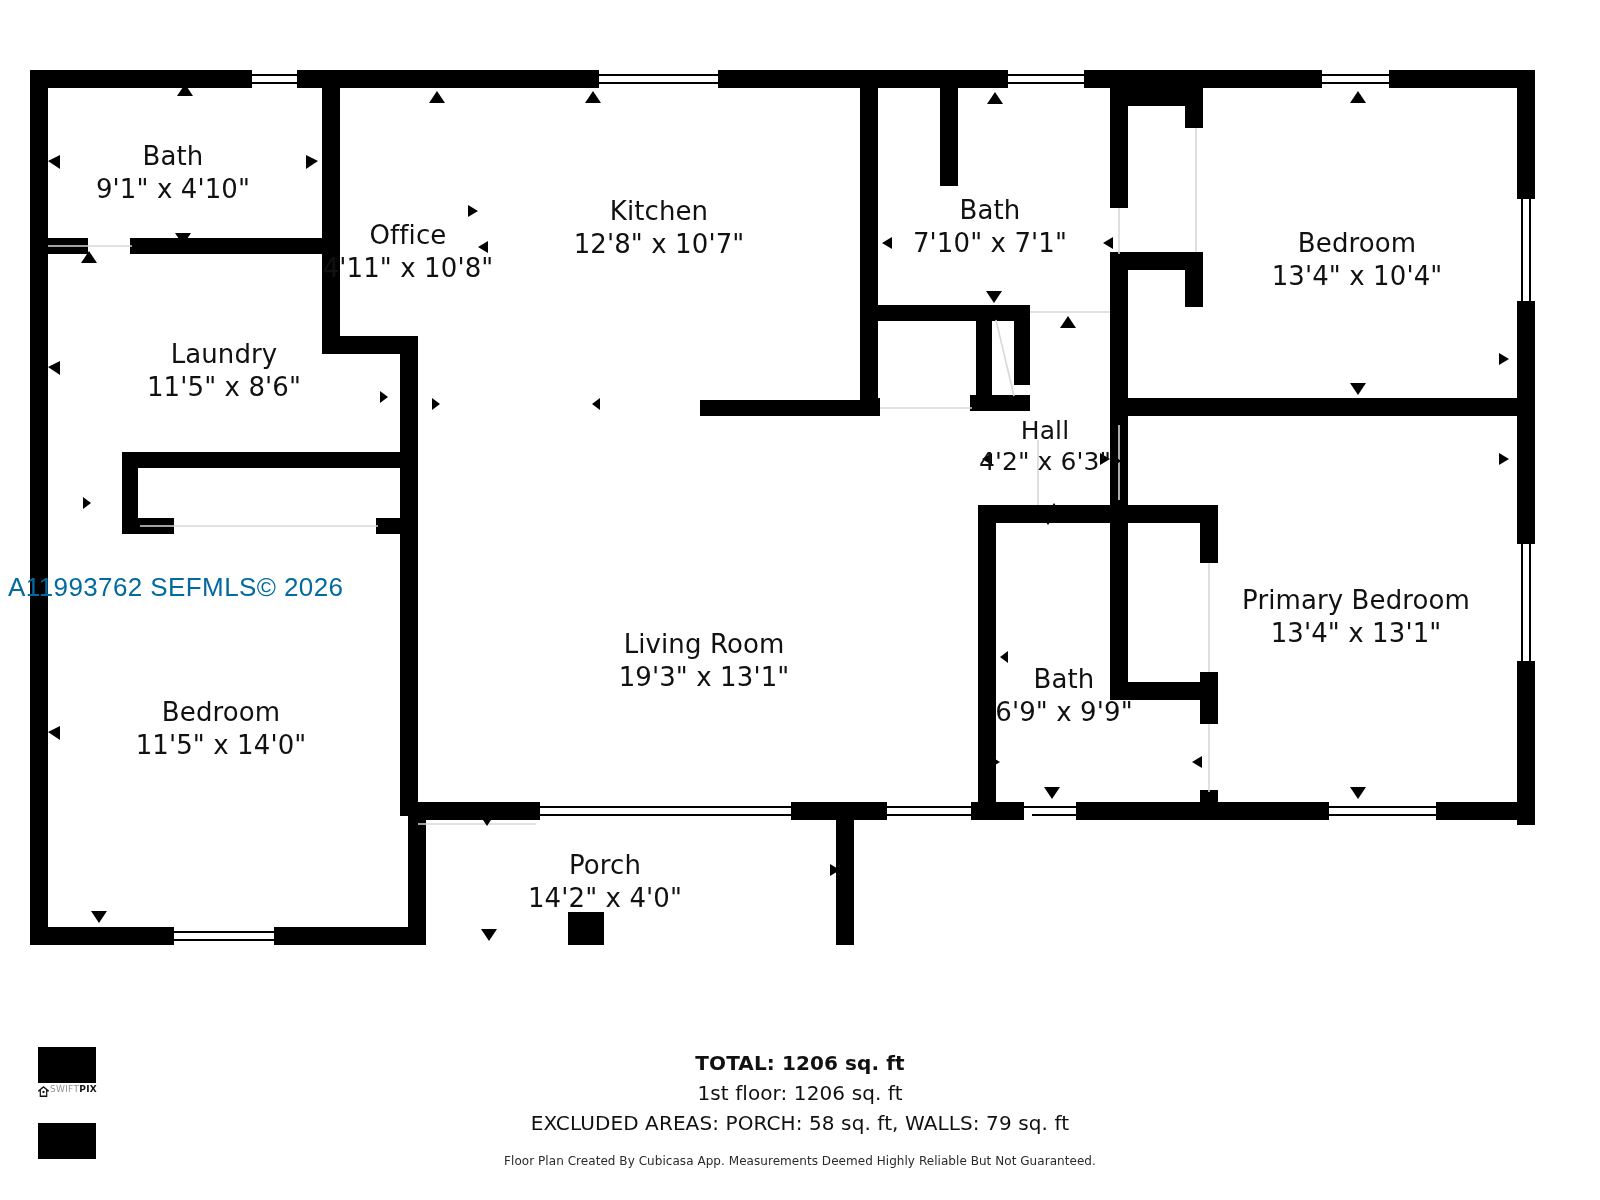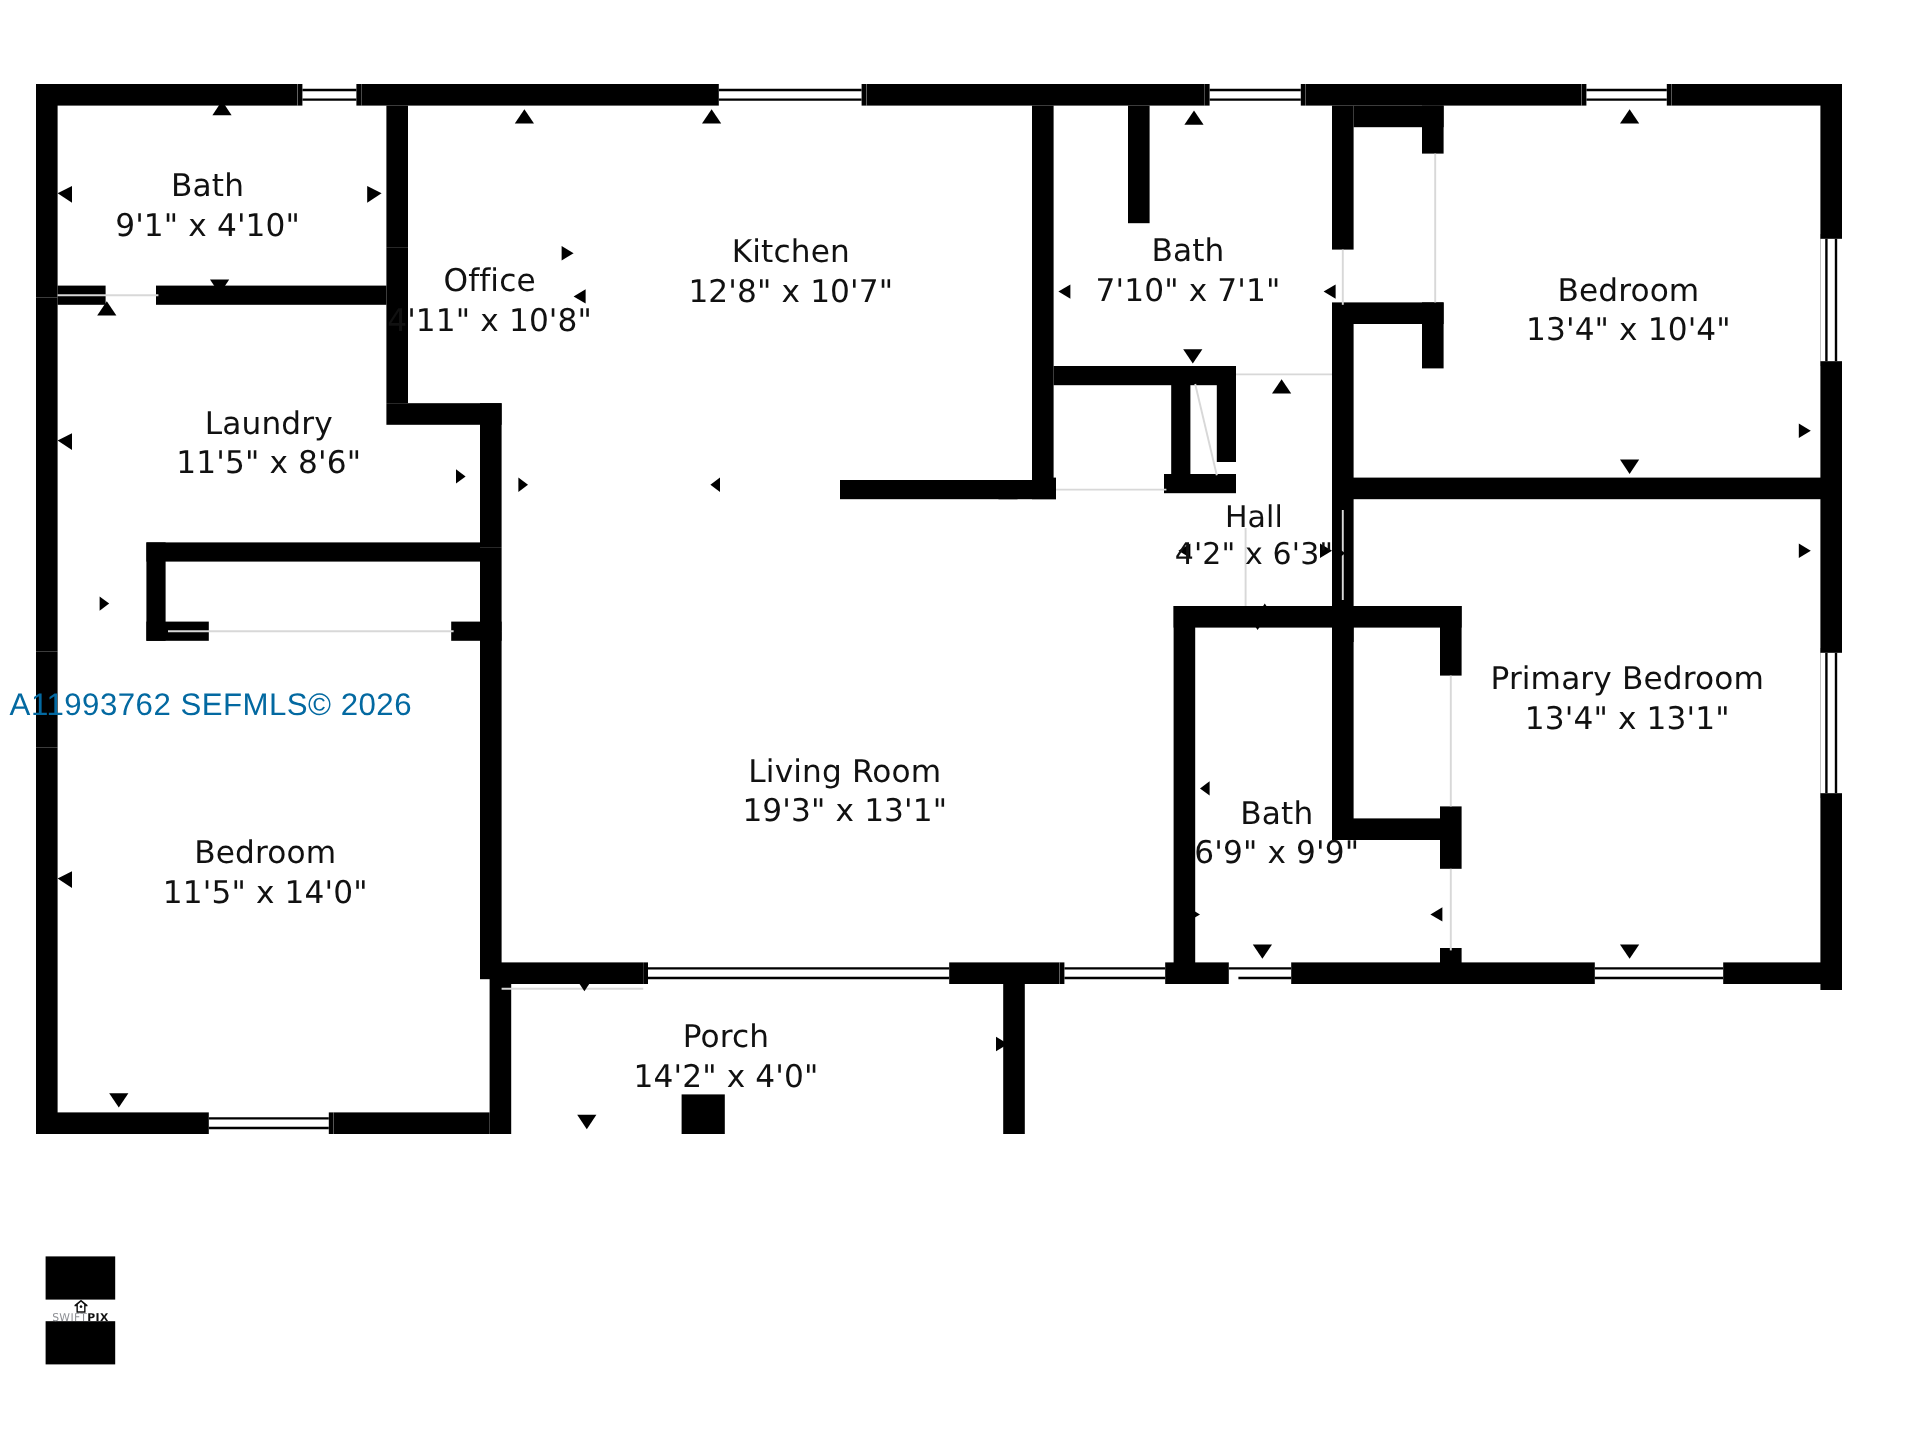--- a/index.html
+++ b/index.html
@@ -106,24 +106,23 @@
     top: 1047px;
     width: 58px;
   }
   #brand .brand-bar {
     width: 58px;
     height: 36px;
     background: #000000;
   }
   #brand .brand-mid {
     width: 58px;
-    height: 18px;
+    height: 40px;
     display: flex;
-    flex-direction: column;
-    align-items: center;
+    flex-direction: row;
     justify-content: center;
   }
   #brand .brand-house {
     width: 13px;
     height: 13px;
     position: relative;
   }
   #brand .brand-text {
     font-size: 9px;
     letter-spacing: 0.3px;
@@ -403,21 +402,21 @@
   <div class="room-label small" style="left:1045px; top:446px;">
     <span class="rl-name">Hall</span>
     <span class="rl-dim">4'2" x 6'3"</span>
   </div>
 
   <div class="room-label" style="left:704px; top:612px;margin-top:48px;">
     <span class="rl-name">Living Room</span>
     <span class="rl-dim">19'3" x 13'1"</span>
   </div>
 
-  <div class="room-label" style="left:1356px; top:583px;">
+  <div class="room-label" style="left:1356px; top:616px;">
     <span class="rl-name">Primary Bedroom</span>
     <span class="rl-dim">13'4" x 13'1"</span>
   </div>
 
   <div class="room-label" style="left:1064px; top:695px;">
     <span class="rl-name">Bath</span>
     <span class="rl-dim">6'9" x 9'9"</span>
   </div>
 
   <div class="room-label" style="left:221px; top:728px;">
@@ -440,14 +439,20 @@
           <path d="M12 2 L22 10 L22 12 L19 12 L19 22 L5 22 L5 12 L2 12 L2 10 Z
                    M12 5.2 L7.2 9.2 L7.2 19.6 L16.8 19.6 L16.8 9.2 Z
                    M12 10.5 A2.1 2.1 0 1 1 11.99 10.5 Z" fill="#111111"></path>
         </svg>
       </div>
       <div class="brand-text"><span class="bt-a">SWIFT</span><span class="bt-b">PIX</span></div>
     </div>
     <div class="brand-bar"></div>
   </div>
 
+  <div id="footer">
+    <div class="f-total">TOTAL: 1206 sq. ft</div>
+    <div class="f-line">1st floor: 1206 sq. ft</div>
+    <div class="f-line">EXCLUDED AREAS: PORCH: 58 sq. ft, WALLS: 79 sq. ft</div>
+    <div class="f-fine">Floor Plan Created By Cubicasa App. Measurements Deemed Highly Reliable But Not Guaranteed.</div>
+  </div>
 
 </div>
 
 </body></html>

